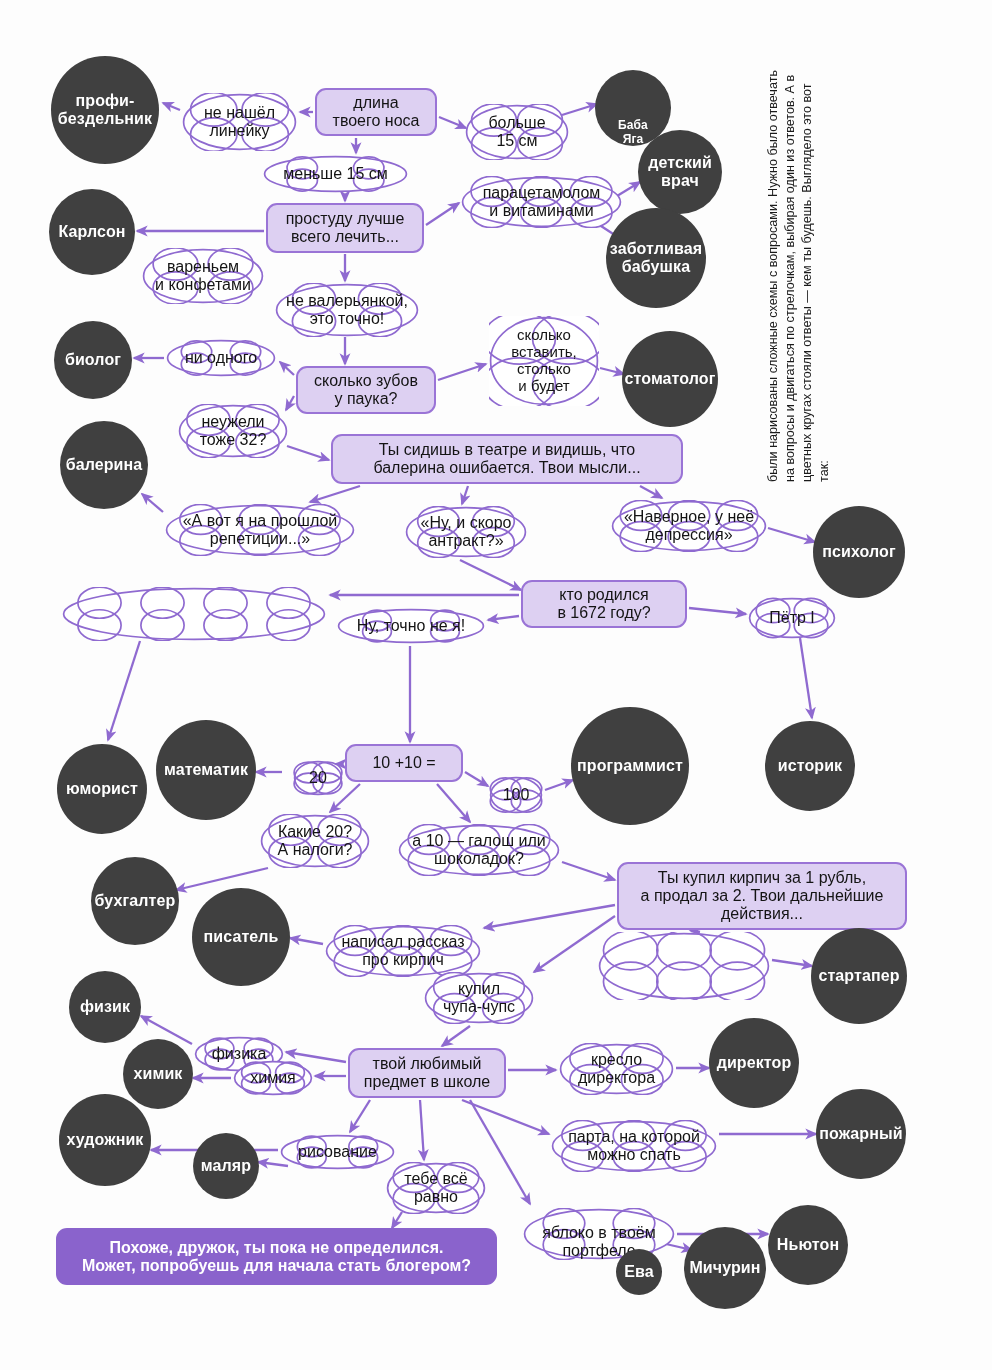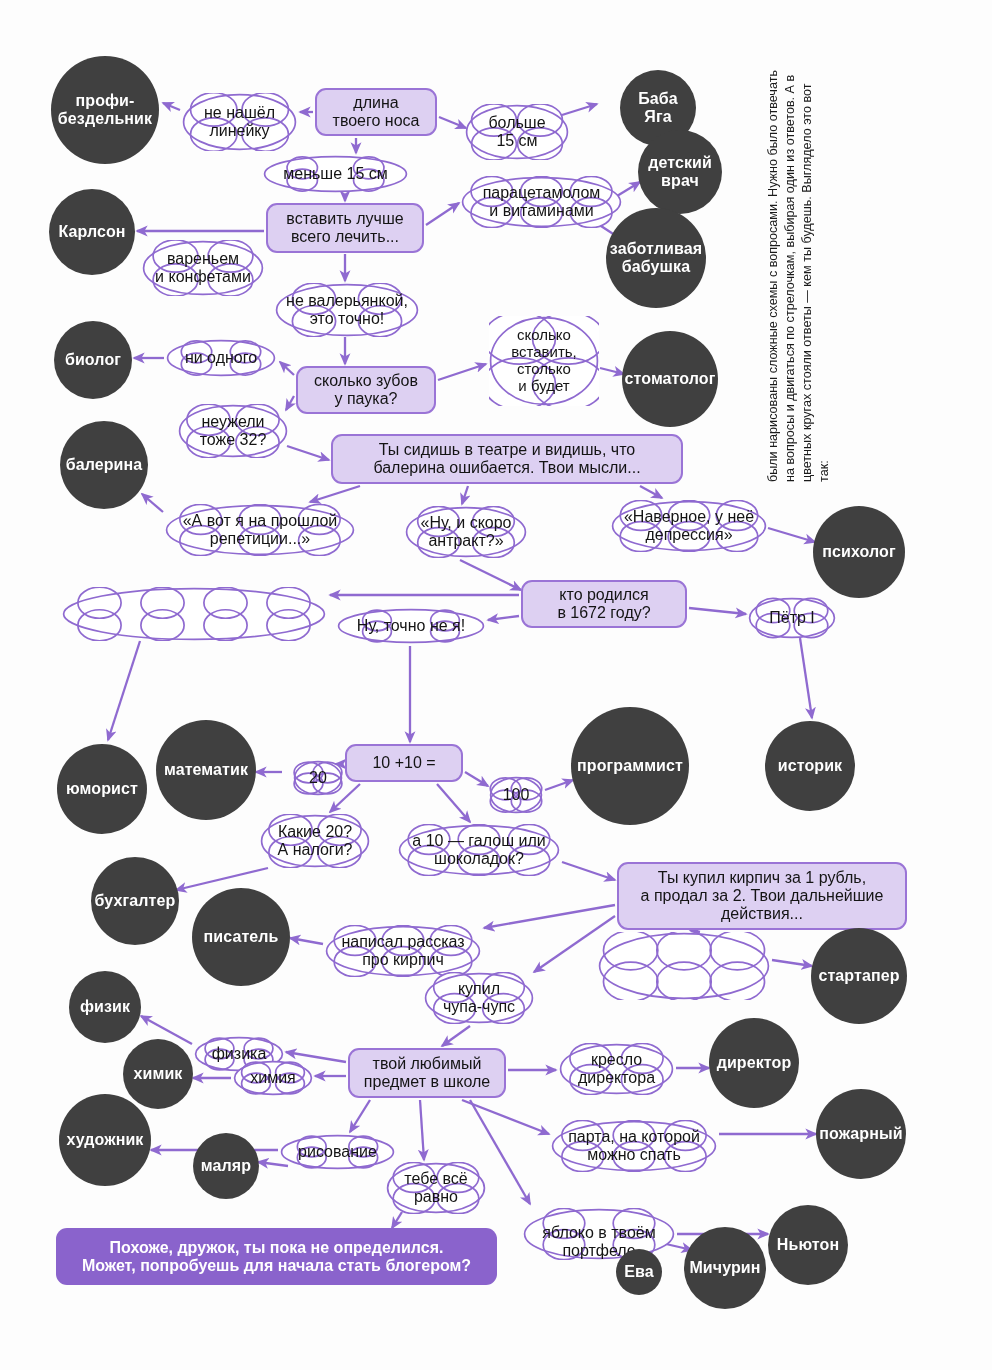--- a/index.html
+++ b/index.html
@@ -221,21 +221,21 @@
             <ellipse cx="30.833333333333332" cy="36.64" rx="20.8" ry="14.975999999999999" fill="none" stroke="#8f6ad0" stroke-width="1.7"></ellipse>
             <ellipse cx="80.5" cy="15.360000000000001" rx="20.8" ry="14.975999999999999" fill="none" stroke="#8f6ad0" stroke-width="1.7"></ellipse>
             <ellipse cx="80.5" cy="36.64" rx="20.8" ry="14.975999999999999" fill="none" stroke="#8f6ad0" stroke-width="1.7"></ellipse>
             <ellipse cx="130.16666666666669" cy="15.360000000000001" rx="20.8" ry="14.975999999999999" fill="none" stroke="#8f6ad0" stroke-width="1.7"></ellipse>
             <ellipse cx="130.16666666666669" cy="36.64" rx="20.8" ry="14.975999999999999" fill="none" stroke="#8f6ad0" stroke-width="1.7"></ellipse>
           </g>
         </svg>
         <span class="lbl">парацетамолом
 и витаминами</span>
       </div>
-      <div class="node cloud" style="left: 142px; top: 240px; width: 122px; height: 56px; font-size: 16px;">
+      <div class="node cloud" style="left: 142px; top: 248px; width: 122px; height: 56px; font-size: 16px;">
         <svg class="cloudbg" viewBox="0 0 122 56" preserveAspectRatio="none">
           <g>
             <ellipse cx="61" cy="28" rx="59.4" ry="26.4" fill="#ffffff" stroke="none" stroke-width="1.7"></ellipse>
             <ellipse cx="33.5" cy="16.080000000000002" rx="22.400000000000002" ry="16.128" fill="#ffffff" stroke="none" stroke-width="1.7"></ellipse>
             <ellipse cx="33.5" cy="39.92" rx="22.400000000000002" ry="16.128" fill="#ffffff" stroke="none" stroke-width="1.7"></ellipse>
             <ellipse cx="88.5" cy="16.080000000000002" rx="22.400000000000002" ry="16.128" fill="#ffffff" stroke="none" stroke-width="1.7"></ellipse>
             <ellipse cx="88.5" cy="39.92" rx="22.400000000000002" ry="16.128" fill="#ffffff" stroke="none" stroke-width="1.7"></ellipse>
           </g>
           <g>
             <ellipse cx="61" cy="28" rx="59.4" ry="26.4" fill="none" stroke="#8f6ad0" stroke-width="1.7"></ellipse>
@@ -748,21 +748,21 @@
           </g>
         </svg>
         <span class="lbl">яблоко в твоём
 портфеле</span>
       </div>
       <div class="node qbox" style="left: 315px; top: 88px; width: 122px; height: 48px; font-size: 16px;">
         <span class="lbl">длина
 твоего носа</span>
       </div>
       <div class="node qbox" style="left: 266px; top: 203px; width: 158px; height: 50px; font-size: 16px;">
-        <span class="lbl">вставить лучше
+        <span class="lbl">простуду лучше
 всего лечить...</span>
       </div>
       <div class="node qbox" style="left: 296px; top: 366px; width: 140px; height: 48px; font-size: 16px;">
         <span class="lbl">сколько зубов
 у паука?</span>
       </div>
       <div class="node qbox" style="left: 331px; top: 434px; width: 352px; height: 50px; font-size: 16px;">
         <span class="lbl">Ты сидишь в театре и видишь, что
 балерина ошибается. Твои мысли...</span>
       </div>
@@ -779,21 +779,21 @@
 действия...</span>
       </div>
       <div class="node qbox" style="left: 348px; top: 1048px; width: 158px; height: 50px; font-size: 16px;">
         <span class="lbl">твой любимый
 предмет в школе</span>
       </div>
       <div class="node circle" style="left: 51px; top: 56px; width: 108px; height: 108px; font-size: 16px;">
         <span class="lbl">профи-
 бездельник</span>
       </div>
-      <div class="node circle" style="left: 620px; top: 70px; width: 76px; height: 76px; font-size: 16px;">
+      <div class="node circle" style="left: 595px; top: 70px; width: 76px; height: 76px; font-size: 12px; align-items: flex-end;">
         <span class="lbl">Баба
 Яга</span>
       </div>
       <div class="node circle" style="left: 638px; top: 130px; width: 84px; height: 84px; font-size: 16px;">
         <span class="lbl">детский
 врач</span>
       </div>
       <div class="node circle" style="left: 49px; top: 189px; width: 86px; height: 86px; font-size: 16px;">
         <span class="lbl">Карлсон</span>
       </div>

